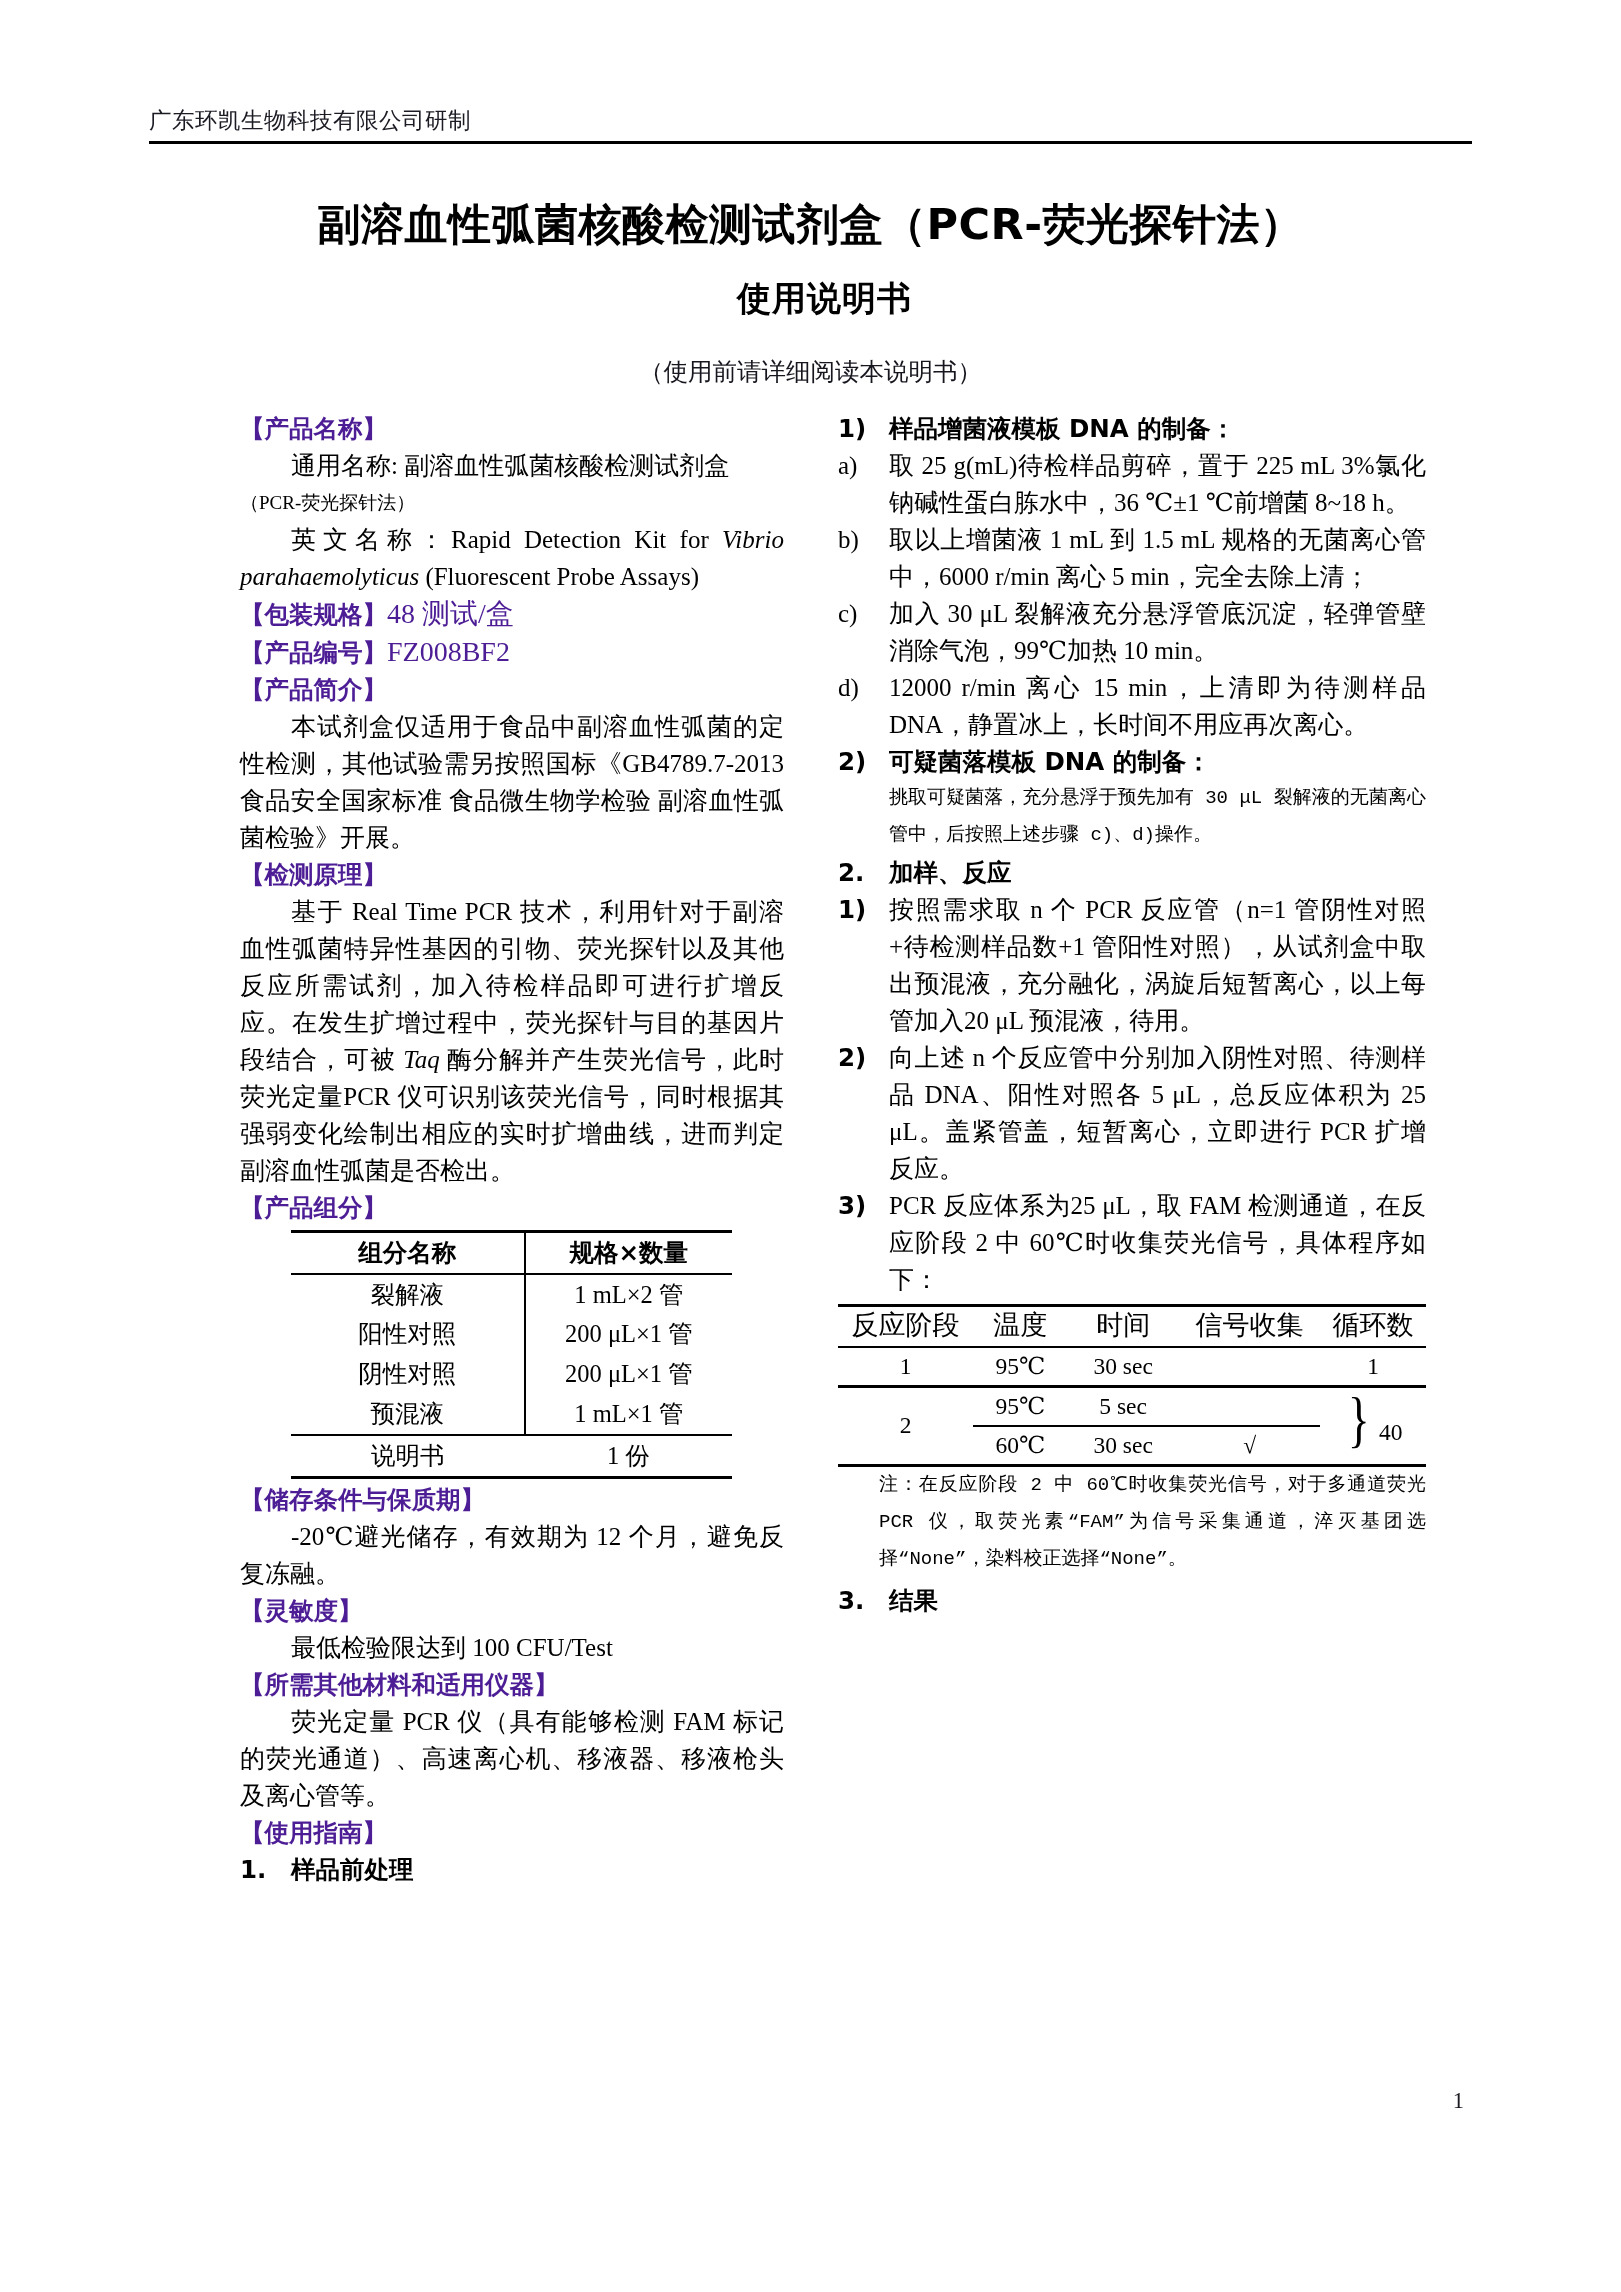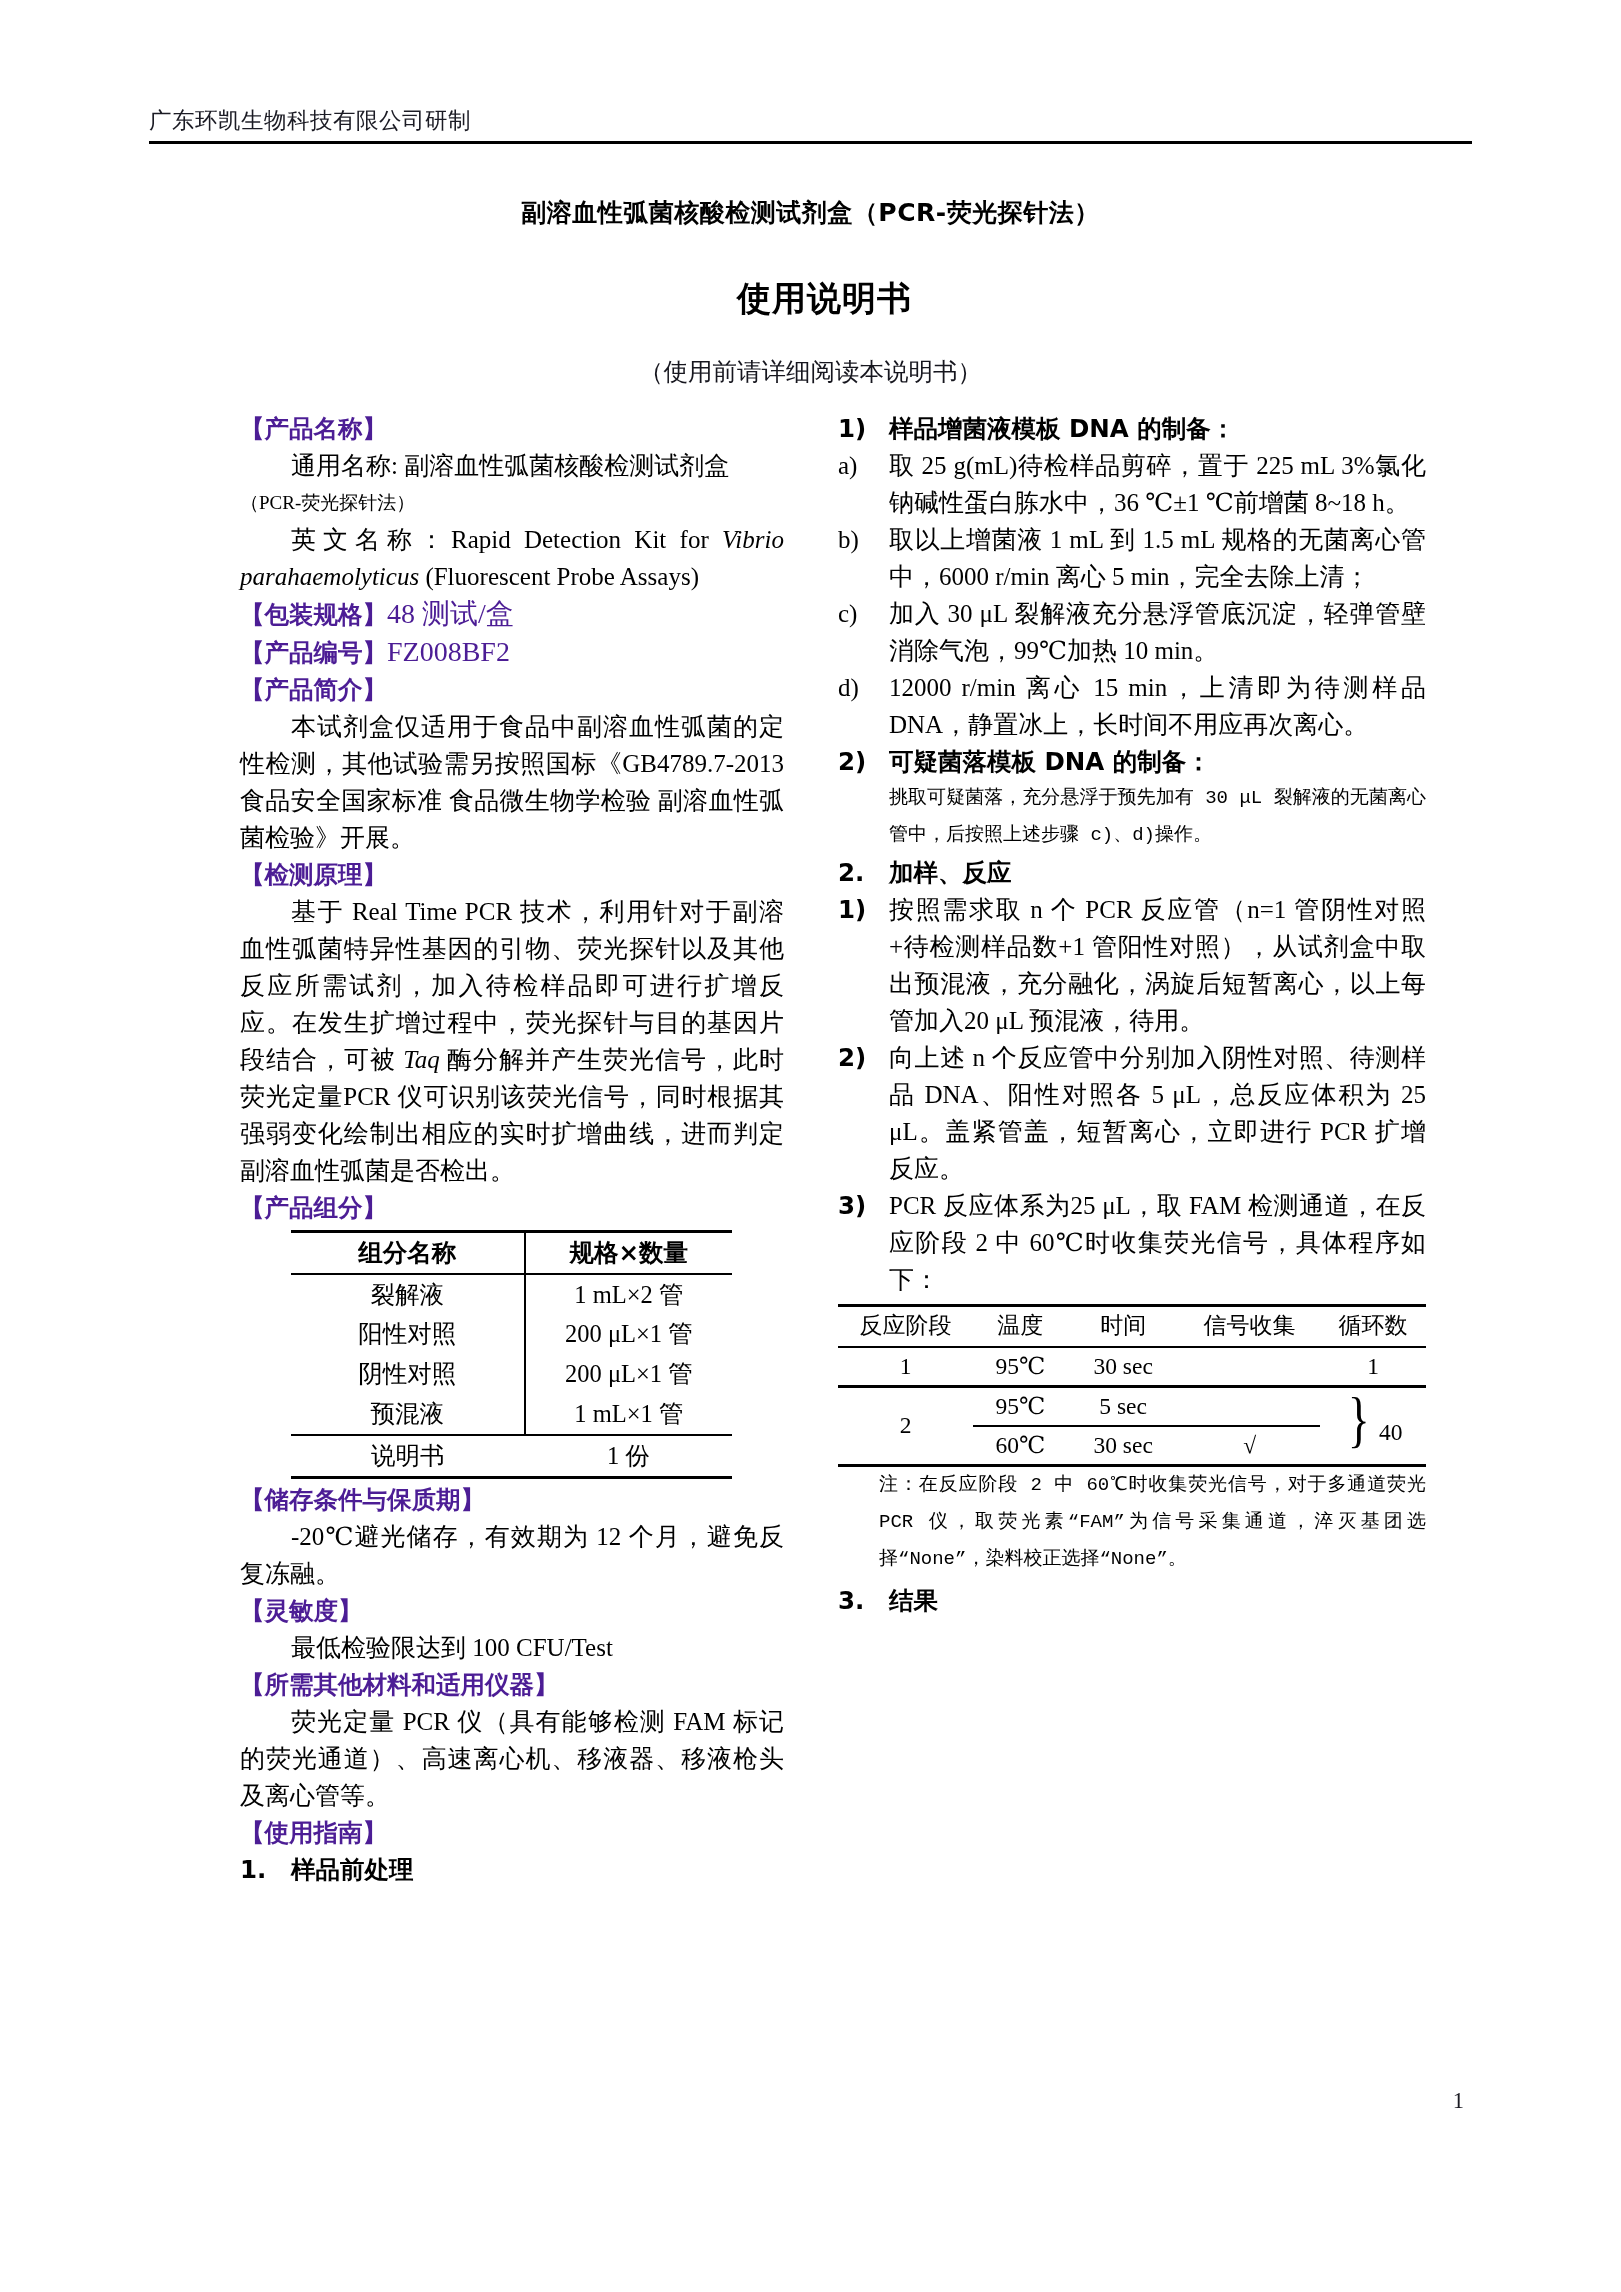--- a/index.html
+++ b/index.html
@@ -43,21 +43,21 @@
 
   
   .doc-title {
     position: absolute;
     left: 0;
     top: 196px;
     width: 1621px;
     text-align: center;
     font-family: "DejaVu Sans", "Liberation Sans", sans-serif;
     font-weight: bold;
-    font-size: 25px;
+    font-size: 43px;
     letter-spacing: 0.5px;
     color: #000000;
   }
   .doc-subtitle {
     position: absolute;
     left: 0;
     top: 276px;
     width: 1621px;
     text-align: center;
     font-family: "DejaVu Sans", "Liberation Sans", sans-serif;
@@ -148,21 +148,21 @@
     font-size: 23.5px;
     table-layout: fixed;
   }
   table.pcr td {
     text-align: center;
     padding: 2px 2px;
     line-height: 33px;
     font-weight: normal;
   }
   table.pcr .hdr {
-    font-size: 23px;
+    font-size: 27px;
     padding-bottom: 3.9px;
   }
   .brace {
     font-size: 61px;
     line-height: 33px;
     font-family: "Liberation Serif", "DejaVu Serif", serif;
     display: inline-block;
     transform: scaleX(0.75);
   }
 

